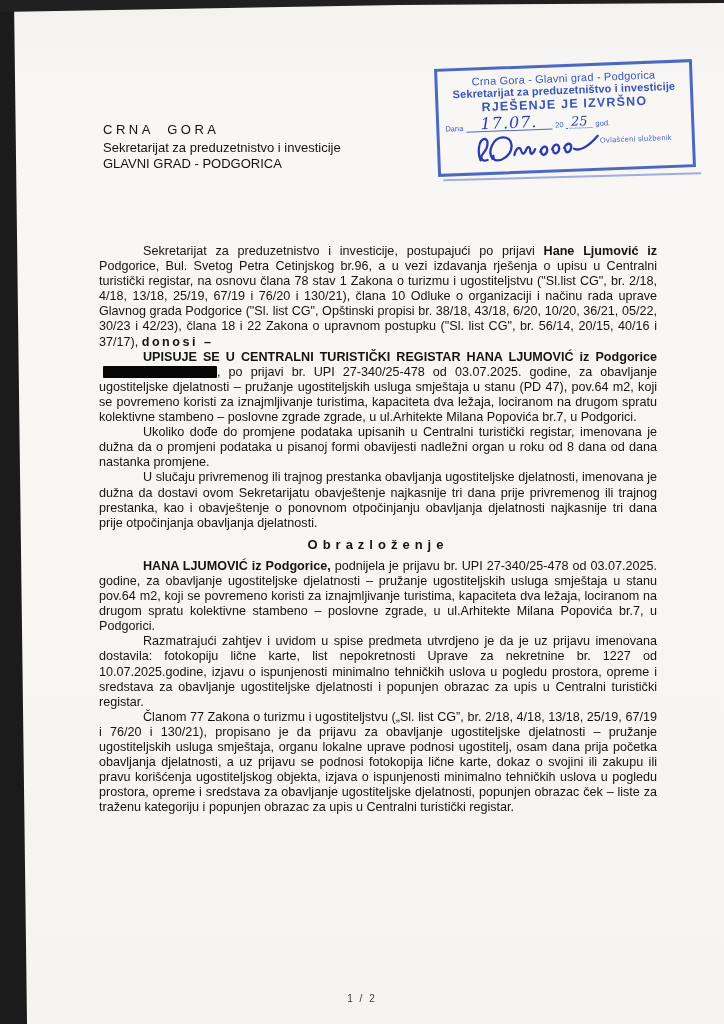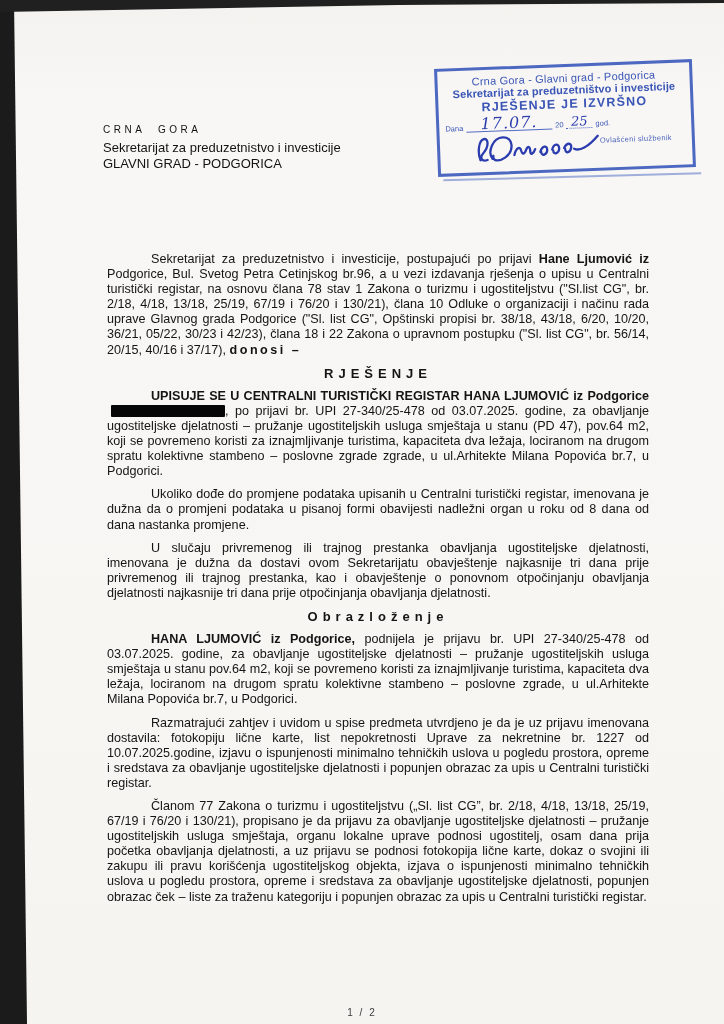--- a/index.html
+++ b/index.html
@@ -17,21 +17,21 @@
   .edge-left{
     position:absolute;left:0;top:0;bottom:0;width:30px;background:#1b1b1b;
     clip-path:polygon(0 0,14px 0,27px 100%,0 100%);
   }
   .edge-top{
     position:absolute;left:0;top:0;right:0;height:14px;background:#202020;
     clip-path:polygon(0 0,100% 0,100% 3px,55% 5px,0 12px);
   }
   
   .letterhead{position:absolute;left:103px;top:122px;font-size:13px;line-height:16.5px;color:#131313;}
-  .lh-country{font-size:10px;letter-spacing:3.5px;word-spacing:7px;margin-bottom:1px;}
+  .lh-country{font-size:13px;letter-spacing:3.5px;word-spacing:7px;margin-bottom:1px;}
   
   .stamp{
     position:absolute;left:436px;top:64px;width:240px;
     border:3px solid rgba(52,84,186,.88);
     transform:rotate(-2.2deg);
     color:#3a55b6;padding:5px 6px 4px;background:rgba(255,255,255,0.02);
   }
   .stamp::after{ 
     content:"";position:absolute;left:2px;right:-8px;bottom:-9px;
     border-top:2px solid rgba(52,84,186,.45);transform:rotate(.6deg);
@@ -46,33 +46,33 @@
   .st-yearline{flex:0 0 26px;border-bottom:1.2px dotted rgba(52,84,186,.85);text-align:center;margin:0 3px;}
   .st-yearval{font-size:13px;line-height:12px;}
   .st-officer{position:relative;height:34px;margin-top:2px;}
   .st-officer-label{position:absolute;right:14px;top:6px;font-size:7.5px;letter-spacing:.3px;opacity:.9;}
   .sig{position:absolute;left:26px;top:0px;}
   
   .doc-body{
     position:absolute;left:99px;top:244px;width:558px;
     font-size:12.6px;line-height:15.1px;text-align:justify;color:#141414;
   }
-  .para{margin:8px;text-indent:44px;}
+  .para{margin:0;text-indent:44px;}
   .b{font-weight:bold;}
   .ls{letter-spacing:2.5px;}
   .center-head{
     text-align:center;font-weight:bold;font-size:13px;letter-spacing:5px;
     margin:6px 0 7px;text-indent:0;
   }
   .redaction{
     display:inline-block;width:114px;height:12px;background:#060606;
     vertical-align:-2px;margin-left:4px;border-radius:1px;
   }
   .footer{
-    position:absolute;left:0;right:0;bottom:6px;text-align:center;
+    position:absolute;left:0;right:0;bottom:20px;text-align:center;
     font-size:10px;letter-spacing:2px;color:#3a3a3a;
   }
 </style>
 </head>
 <body>
 
 <div class="page">
 
   <div class="edge-left"></div>
   <div class="edge-top"></div>
@@ -105,21 +105,20 @@
                  M92 17 C95 11 100 12 99 17 C98 22 93 23 93 18
                  M102 18 C107 21 116 17 126 6" stroke="#2b3cae" stroke-width="2.3" fill="none" stroke-linecap="round"></path>
       </svg>
     </div>
   </div>
 
   <div class="doc-body">
 
     <p class="para"><span>Sekretarijat za preduzetnistvo i investicije, postupajući po prijavi </span><span class="b">Hane Ljumović iz</span><span> Podgorice, Bul. Svetog Petra Cetinjskog br.96, a u vezi izdavanja rješenja o upisu u Centralni turistički registar, na osnovu člana 78 stav 1 Zakona o turizmu i ugostiteljstvu ("Sl.list CG", br. 2/18, 4/18, 13/18, 25/19, 67/19 i 76/20 i 130/21), člana 10 Odluke o organizaciji i načinu rada uprave Glavnog grada Podgorice ("Sl. list CG", Opštinski propisi br. 38/18, 43/18, 6/20, 10/20, 36/21, 05/22, 30/23 i 42/23), člana 18 i 22 Zakona o upravnom postupku ("Sl. list CG", br. 56/14, 20/15, 40/16 i 37/17), </span><span class="b ls">donosi –</span></p>
 
-    <div class="center-head">RJEŠENJE</div>
 
     <p class="para"><span class="b">UPISUJE SE U CENTRALNI TURISTIČKI REGISTAR HANA LJUMOVIĆ iz Podgorice</span><span class="redaction"></span><span>, po prijavi br. UPI 27-340/25-478 od 03.07.2025. godine, za obavljanje ugostiteljske djelatnosti – pružanje ugostiteljskih usluga smještaja u stanu (PD 47), pov.64 m2, koji se povremeno koristi za iznajmljivanje turistima, kapaciteta dva ležaja, lociranom na drugom spratu kolektivne stambeno – poslovne zgrade zgrade, u ul.Arhitekte Milana Popovića br.7, u Podgorici.</span></p>
 
 
     <p class="para">Ukoliko dođe do promjene podataka upisanih u Centralni turistički registar, imenovana je dužna da o promjeni podataka u pisanoj formi obavijesti nadležni organ u roku od 8 dana od dana nastanka promjene.</p>
 
     <p class="para">U slučaju privremenog ili trajnog prestanka obavljanja ugostiteljske djelatnosti, imenovana je dužna da dostavi ovom Sekretarijatu obavještenje najkasnije tri dana prije privremenog ili trajnog prestanka, kao i obavještenje o ponovnom otpočinjanju obavljanja djelatnosti najkasnije tri dana prije otpočinjanja obavljanja djelatnosti.</p>
 
 
     <div class="center-head">Obrazloženje</div>

